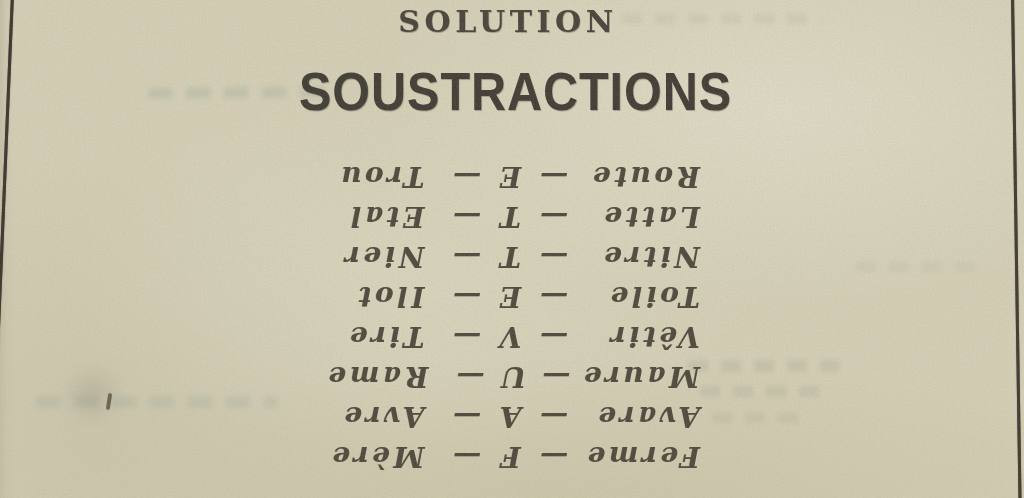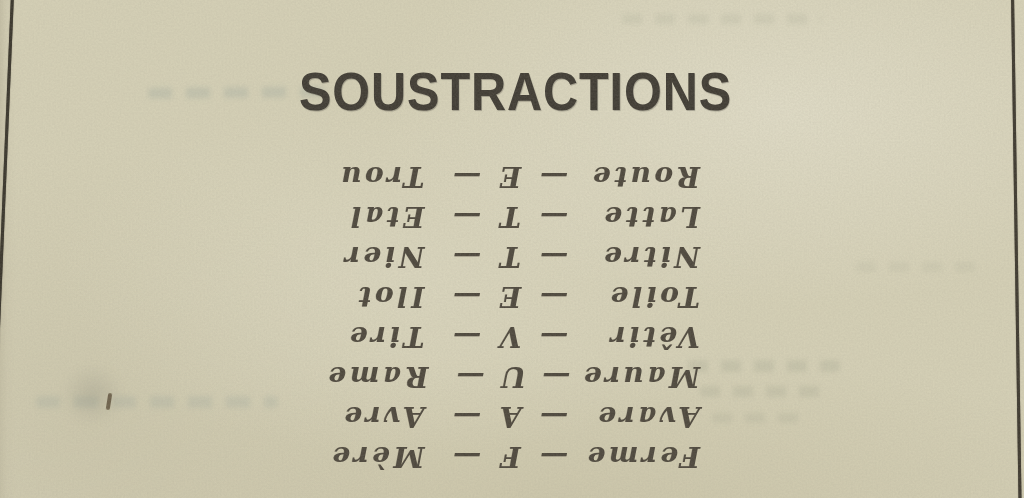--- a/index.html
+++ b/index.html
@@ -123,20 +123,21 @@
   <div class="bleed bleed-words" style="left:622px; top:14px;  width:200px; height:10px; opacity:.28;"></div>
   <div class="bleed bleed-blue" style="left:148px; top:87px;  width:182px; height:11px; opacity:.5; transform:rotate(-0.5deg);"></div>
   <div class="bleed bleed-words" style="left:856px; top:262px; width:120px; height:10px; opacity:.22;"></div>
   <div class="bleed bleed-words" style="left:688px; top:360px; width:152px; height:12px; opacity:.4;"></div>
   <div class="bleed bleed-words" style="left:700px; top:386px; width:132px; height:11px; opacity:.38;"></div>
   <div class="bleed bleed-words" style="left:712px; top:413px; width:92px;  height:10px; opacity:.3;"></div>
   <div class="bleed bleed-blue" style="left:36px;  top:396px; width:242px; height:12px; opacity:.4;"></div>
   <div class="blotch" style="left:48px; top:352px; width:90px; height:86px;"></div>
   <div class="fleck"></div>
 
+  <div class="heading">SOLUTION</div>
   <div class="title">
     <span>SOUSTRACTIONS</span>
   </div>
 
   <div class="solutions">
 
     <div class="solution-row">
       <span class="col-w1">Ferme</span>
       <span class="col-dash">—</span>
       <span class="col-letter">F</span>

